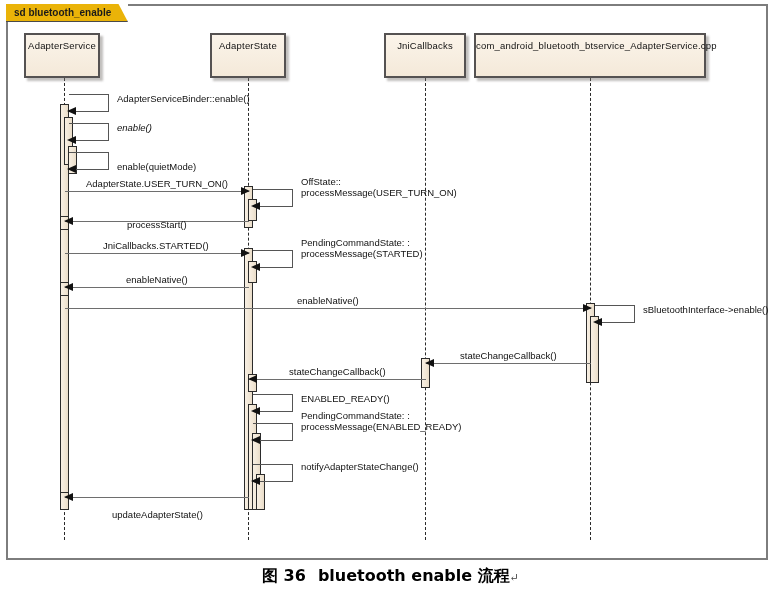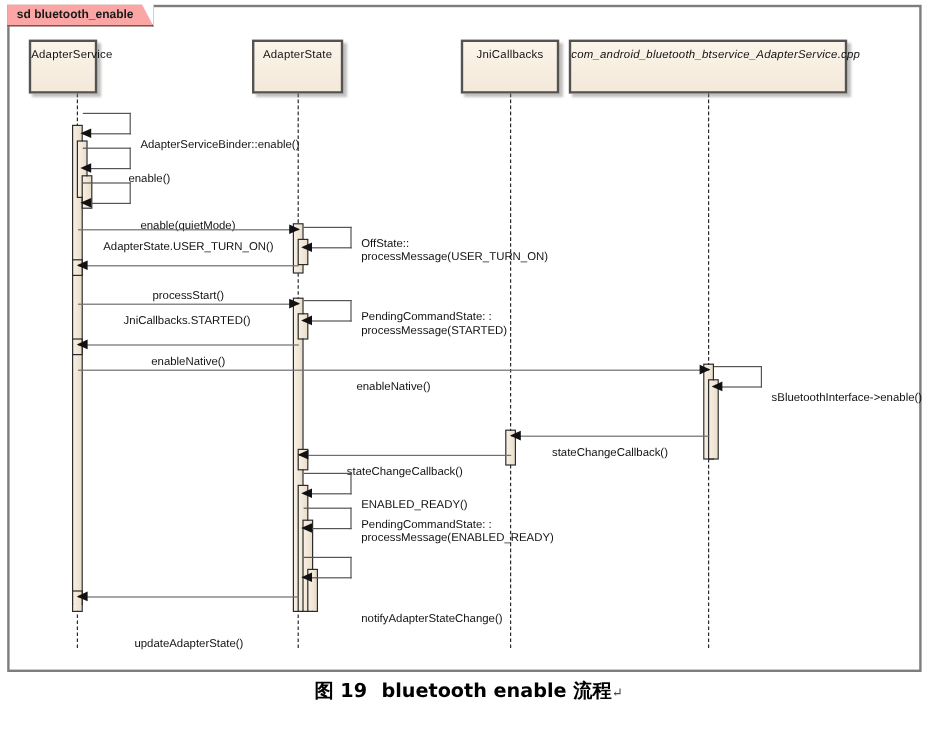--- a/index.html
+++ b/index.html
@@ -5,21 +5,21 @@
   html,body{margin:0;padding:0;background:#ffffff;}
   body{font-family:"Liberation Sans","DejaVu Sans",sans-serif;}
 
   #page{position:relative;width:781px;height:609px;overflow:hidden;background:#fff;}
 
   
   #frame{position:absolute;left:6px;top:4px;width:762px;height:556px;
          border:2px solid #7d7d7d;background:#ffffff;box-sizing:border-box;}
   #frame-tab{position:absolute;left:6px;top:4px;height:18px;
              border:1px solid #4a4a4a;border-top:none;border-left:none;
-             background:#fca5a5;box-sizing:border-box;
+             background:#eab308;box-sizing:border-box;
              padding:1px 16px 1px 8px;
              font-size:10px;font-weight:bold;color:#1a1a1a;
              line-height:16px;white-space:nowrap;}
   #frame-tab:after{content:"";position:absolute;right:-1px;top:-1px;
              width:0;height:0;border-left:10px solid transparent;
              border-top:19px solid #ffffff;}
   #frame-tab .tabtxt{position:relative;z-index:3;}
 
   
   .part{position:absolute;box-sizing:border-box;
@@ -36,21 +36,21 @@
   .act{position:absolute;box-sizing:border-box;
        background:linear-gradient(90deg,#f7efe3 0%,#f1e6d5 60%,#e9dcc8 100%);
        border:1px solid #2b2b2b;}
 
   
   .msgline{position:absolute;height:0;border-top:1.6px solid #6e6e6e;}
   .arrow{position:absolute;width:0;height:0;
          border-top:4.5px solid transparent;border-bottom:4.5px solid transparent;}
   .arrow.left{border-right:9px solid #111;}
   .arrow.right{border-left:9px solid #111;}
-  .mlabel{position:absolute;font-size:9.5px;color:#111;white-space:nowrap;line-height:11px;margin-top:22px;}
+  .mlabel{position:absolute;font-size:9.5px;color:#111;white-space:nowrap;line-height:11px;}
 
   
   .self{position:absolute;box-sizing:border-box;
         border-top:1.6px solid #555;border-right:1.6px solid #555;border-bottom:1.6px solid #555;}
 
   
   #caption{position:absolute;left:0;top:566px;width:781px;text-align:center;
            font-family:"Liberation Serif","DejaVu Serif",serif;
            font-size:16px;font-weight:bold;color:#000;}
   #caption .cjk{font-family:"DejaVu Sans",sans-serif;}
@@ -66,24 +66,24 @@
     <span class="tabtxt">sd bluetooth_enable</span>
   </div>
 
   <div id="layer-lifelines">
       <div class="lifeline" style="left: 64px; top: 78px; height: 462px;"></div>
       <div class="lifeline" style="left: 248px; top: 78px; height: 462px;"></div>
       <div class="lifeline" style="left: 425px; top: 78px; height: 462px;"></div>
       <div class="lifeline" style="left: 590px; top: 78px; height: 462px;"></div>
     </div>
   <div id="layer-parts">
-      <div class="part" style="left: 24px; top: 33px; width: 57px; height: 45px;"><span>AdapterService</span></div>
+      <div class="part" style="left: 24px; top: 33px; width: 76px; height: 45px;"><span>AdapterService</span></div>
       <div class="part" style="left: 210px; top: 33px; width: 76px; height: 45px;"><span>AdapterState</span></div>
       <div class="part" style="left: 384px; top: 33px; width: 82px; height: 45px;"><span>JniCallbacks</span></div>
-      <div class="part" style="left: 474px; top: 33px; width: 232px; height: 45px; font-style: italic;"><span>com_android_bluetooth_btservice_AdapterService.cpp</span></div>
+      <div class="part" style="left: 474px; top: 33px; width: 232px; height: 45px;"><span>com_android_bluetooth_btservice_AdapterService.cpp</span></div>
     </div>
   <div id="layer-acts">
       <div class="act" style="left: 60px; top: 104px; width: 9px; height: 400px;"></div>
       <div class="act" style="left: 64px; top: 117px; width: 9px; height: 48px;"></div>
       <div class="act" style="left: 68px; top: 146px; width: 9px; height: 28px;"></div>
       <div class="act" style="left: 60px; top: 216px; width: 9px; height: 14px;"></div>
       <div class="act" style="left: 60px; top: 282px; width: 9px; height: 14px;"></div>
       <div class="act" style="left: 60px; top: 492px; width: 9px; height: 18px;"></div>
       <div class="act" style="left: 244px; top: 186px; width: 9px; height: 42px;"></div>
       <div class="act" style="left: 248px; top: 199px; width: 9px; height: 22px;"></div>
@@ -96,21 +96,21 @@
       <div class="act" style="left: 421px; top: 358px; width: 9px; height: 30px;"></div>
       <div class="act" style="left: 586px; top: 303px; width: 9px; height: 80px;"></div>
       <div class="act" style="left: 590px; top: 316px; width: 9px; height: 67px;"></div>
     </div>
   <div id="layer-msgs">
       <div class="self" style="left: 69px; top: 94px; width: 40px; height: 18px;"></div>
       <div class="arrow left" style="left: 67px; top: 107px;"></div>
       <div class="mlabel" style="left: 117px; top: 93px;"><span>AdapterServiceBinder::enable()</span></div>
       <div class="self" style="left: 69px; top: 123px; width: 40px; height: 18px;"></div>
       <div class="arrow left" style="left: 67px; top: 136px;"></div>
-      <div class="mlabel" style="left: 107px; top: 122px;"><span>enable()</span></div>
+      <div class="mlabel" style="left: 117px; top: 122px; font-style: italic;"><span>enable()</span></div>
       <div class="self" style="left: 69px; top: 152px; width: 40px; height: 18px;"></div>
       <div class="arrow left" style="left: 67px; top: 165px;"></div>
       <div class="mlabel" style="left: 117px; top: 161px;"><span>enable(quietMode)</span></div>
       <div class="msgline" style="left: 65px; top: 191px; width: 184px;"></div>
       <div class="arrow right" style="top: 187px; left: 241px;"></div>
       <div class="mlabel" style="left: 86px; top: 178px;"><span>AdapterState.USER_TURN_ON()</span></div>
       <div class="self" style="left: 253px; top: 189px; width: 40px; height: 18px;"></div>
       <div class="arrow left" style="left: 251px; top: 202px;"></div>
       <div class="mlabel" style="left: 301px; top: 176px;"><span>OffState::</span><br><span>processMessage(USER_TURN_ON)</span></div>
       <div class="msgline" style="left: 65px; top: 221px; width: 184px;"></div>
@@ -138,24 +138,24 @@
       <div class="arrow left" style="top: 375px; left: 248px;"></div>
       <div class="mlabel" style="left: 289px; top: 366px;"><span>stateChangeCallback()</span></div>
       <div class="self" style="left: 253px; top: 394px; width: 40px; height: 18px;"></div>
       <div class="arrow left" style="left: 251px; top: 407px;"></div>
       <div class="mlabel" style="left: 301px; top: 393px;"><span>ENABLED_READY()</span></div>
       <div class="self" style="left: 253px; top: 423px; width: 40px; height: 18px;"></div>
       <div class="arrow left" style="left: 251px; top: 436px;"></div>
       <div class="mlabel" style="left: 301px; top: 410px;"><span>PendingCommandState: :</span><br><span>processMessage(ENABLED_READY)</span></div>
       <div class="self" style="left: 253px; top: 464px; width: 40px; height: 18px;"></div>
       <div class="arrow left" style="left: 251px; top: 477px;"></div>
-      <div class="mlabel" style="left: 301px; top: 488px; text-align: center;"><span>notifyAdapterStateChange()</span></div>
+      <div class="mlabel" style="left: 301px; top: 461px; text-align: center;"><span>notifyAdapterStateChange()</span></div>
       <div class="msgline" style="left: 65px; top: 497px; width: 184px;"></div>
       <div class="arrow left" style="top: 493px; left: 64px;"></div>
       <div class="mlabel" style="left: 112px; top: 509px;"><span>updateAdapterState()</span></div>
     </div>
 
   <div id="caption">
-    <span class="cjk">图 19</span>
+    <span class="cjk">图 36</span>
     &nbsp;&nbsp;<span class="cjk">bluetooth enable 流程</span><span class="pilcrow">↵</span>
   </div>
 
 </div>
 
 </body></html>

